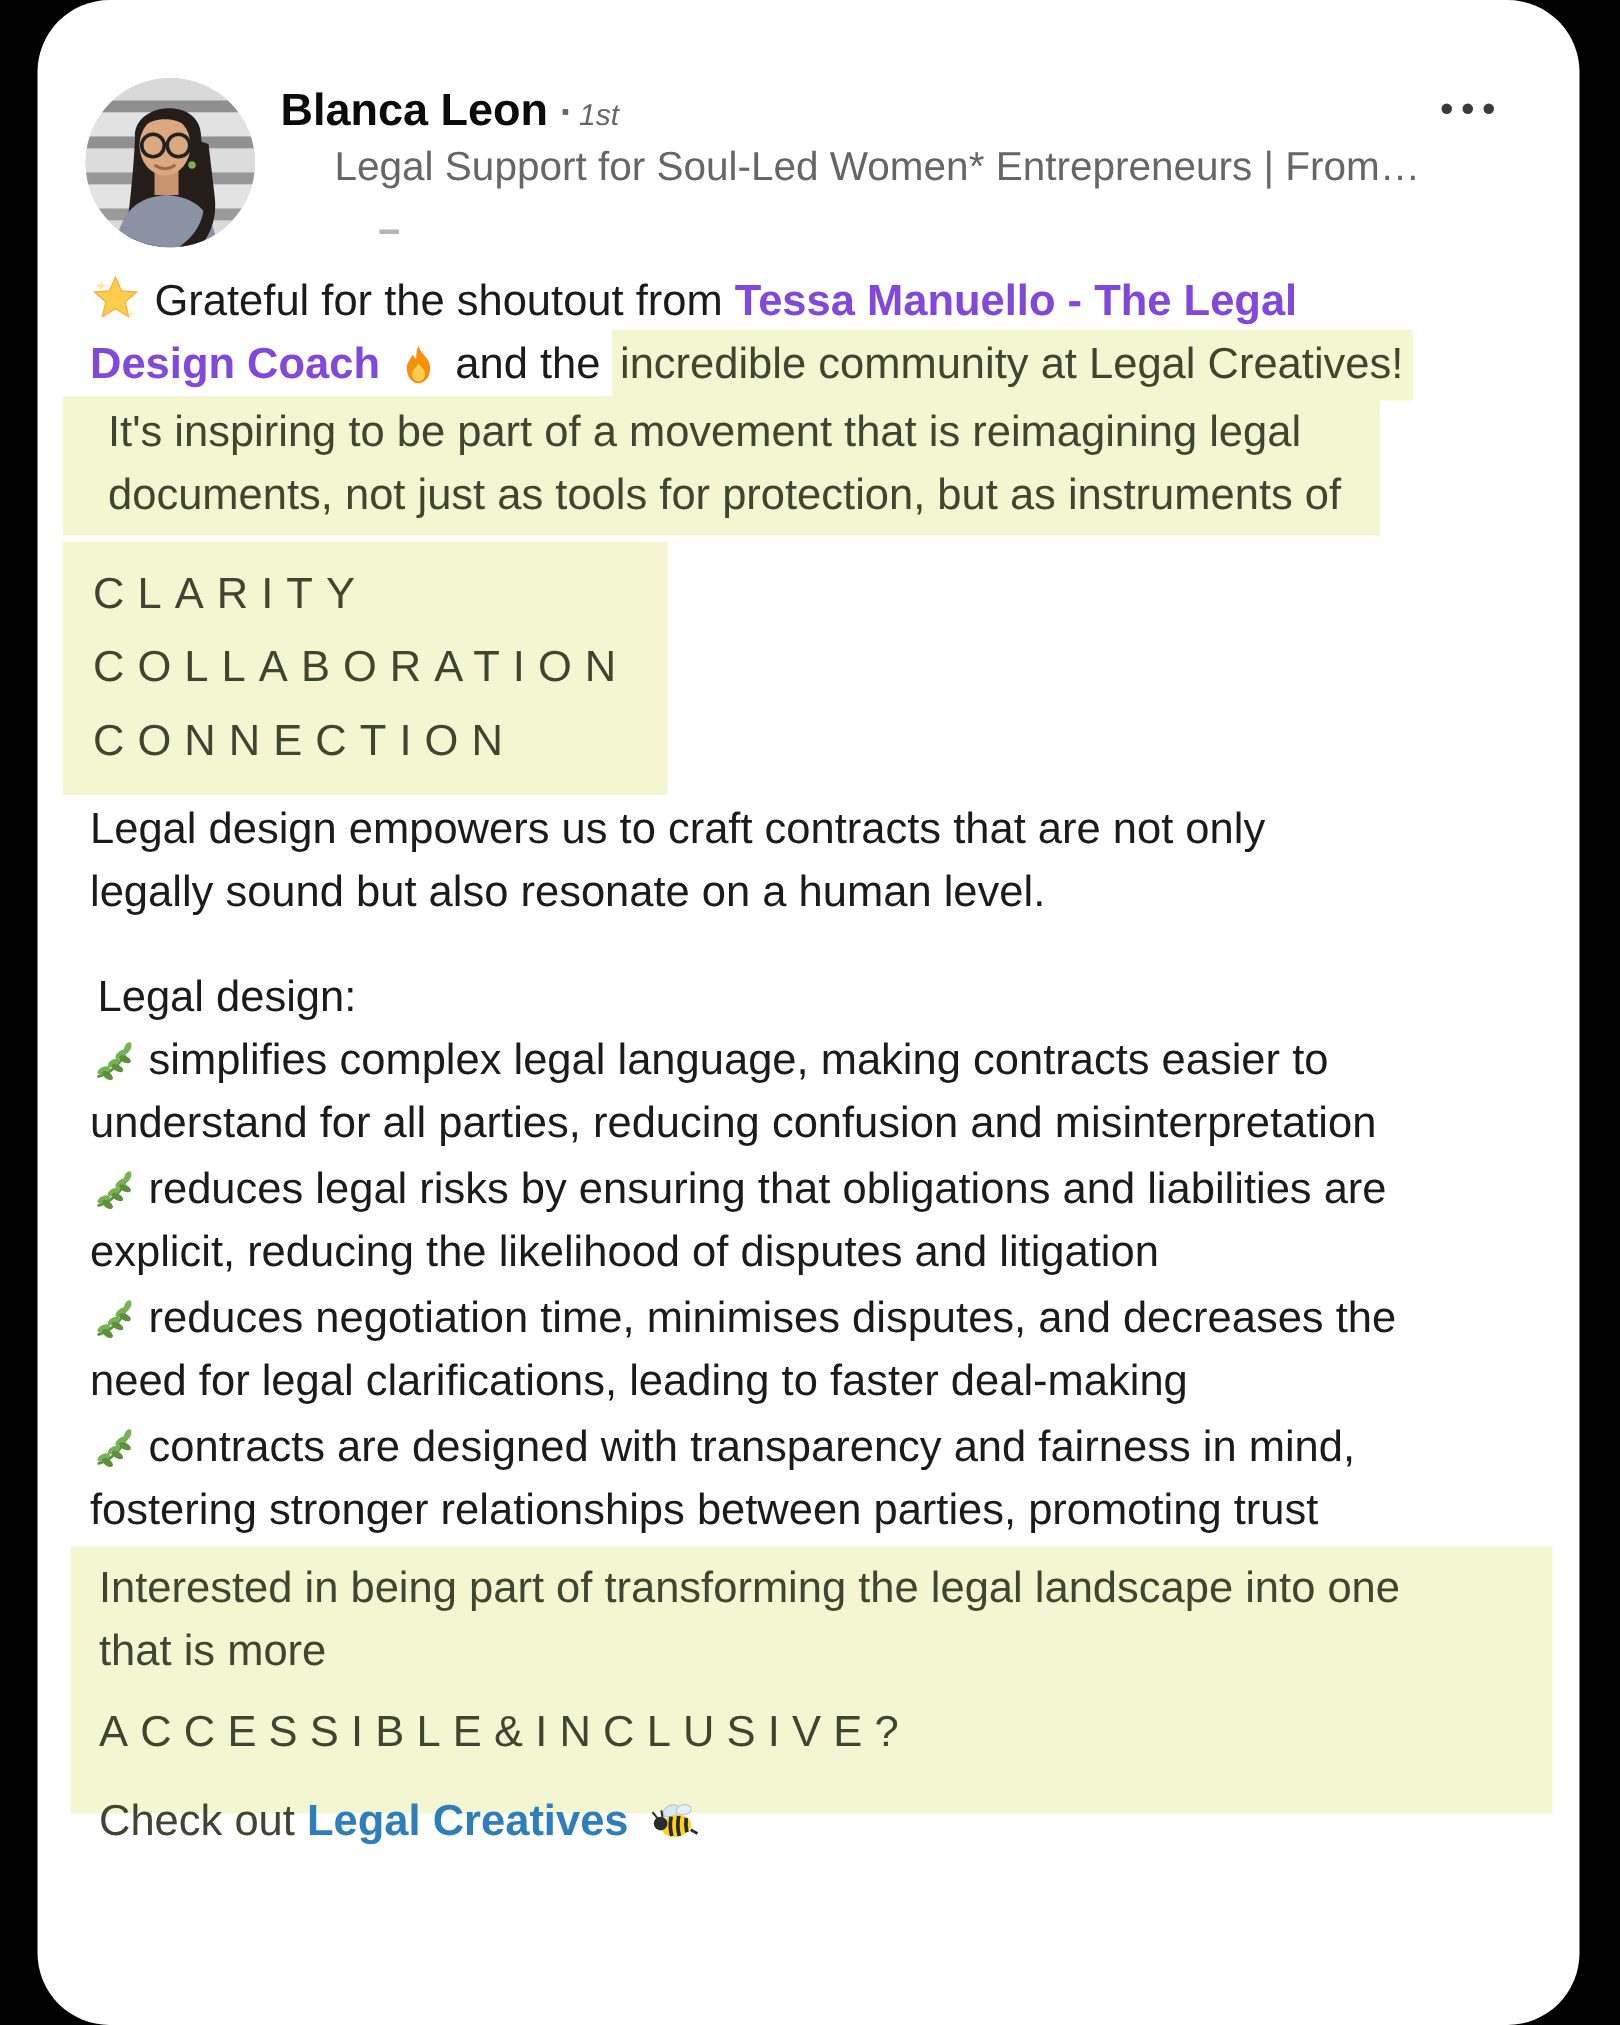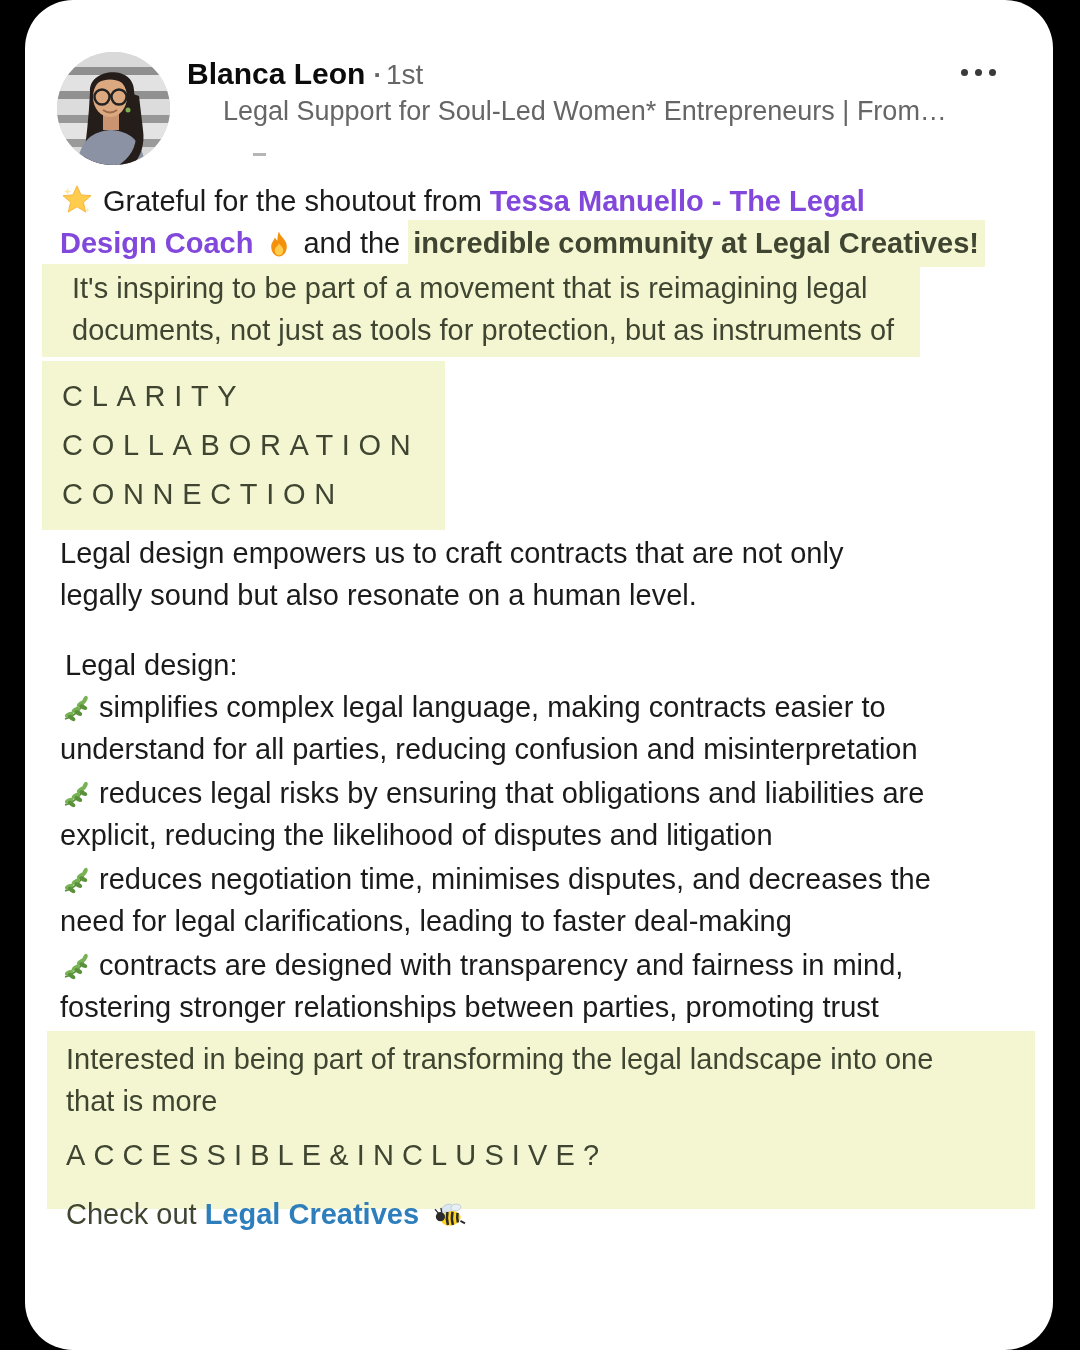--- a/index.html
+++ b/index.html
@@ -23,40 +23,40 @@
   
   .avatar{
     position:absolute;left:32px;top:52px;width:113px;height:113px;
     border-radius:50%;overflow:hidden;background:#cfcfcf;cursor:pointer;
   }
   .avatar svg{display:block;width:100%;height:100%;}
   .name-row{
     position:absolute;left:162px;top:56px;white-space:nowrap;
     font-size:30px;font-weight:bold;color:#0b0b0b;line-height:36px;
   }
-  .name-row .meta{font-weight:normal;color:var(--gray);font-size:28px;}
+  .name-row .meta{font-weight:normal;color:var(--gray);font-size:20px;font-style:italic;}
   .name-row .sep{font-weight:bold;color:var(--gray);font-size:26px;margin:0 4px 0 8px;}
   .headline{
     position:absolute;left:162px;top:95px;width:740px;
     font-size:27px;color:var(--gray);line-height:32px;white-space:nowrap;
     overflow:hidden;
     margin-left:36px;
   }
   .menu{
     position:absolute;left:928px;top:50px;width:80px;height:44px;
     display:flex;align-items:center;gap:7px;cursor:pointer;padding-left:8px;
   }
   .menu i{width:7px;height:7px;border-radius:50%;background:#3a3a3a;display:block;}
   .artifact{position:absolute;left:228px;top:153px;width:13px;height:3px;background:#b5b5b5;}
   
   .txt{font-size:29px;line-height:42px;color:var(--body-text);}
   .nowrap{white-space:nowrap;}
   .p1{position:absolute;left:35px;top:180px;width:975px;}
   .mention{color:var(--purple);font-weight:bold;cursor:pointer;}
-  .hl-inline{background:var(--hl-bg);color:var(--hl-text);padding:7px 6px 8px 5px;font-weight:bold;}
+  .hl-inline{background:var(--hl-bg);color:var(--hl-text);padding:7px 6px 8px 5px;}
   .hl-block{
     display:inline-block;background:var(--hl-bg);color:var(--hl-text);
     margin-left:-18px;padding:3px 26px 6px 30px;
   }
   .values{
     position:absolute;left:17px;top:361px;width:403px;
     background:var(--hl-bg);color:var(--hl-text);
     padding:11px 10px 11px 20px;
     font-size:29px;line-height:49px;letter-spacing:0.30em;white-space:nowrap;
   }

